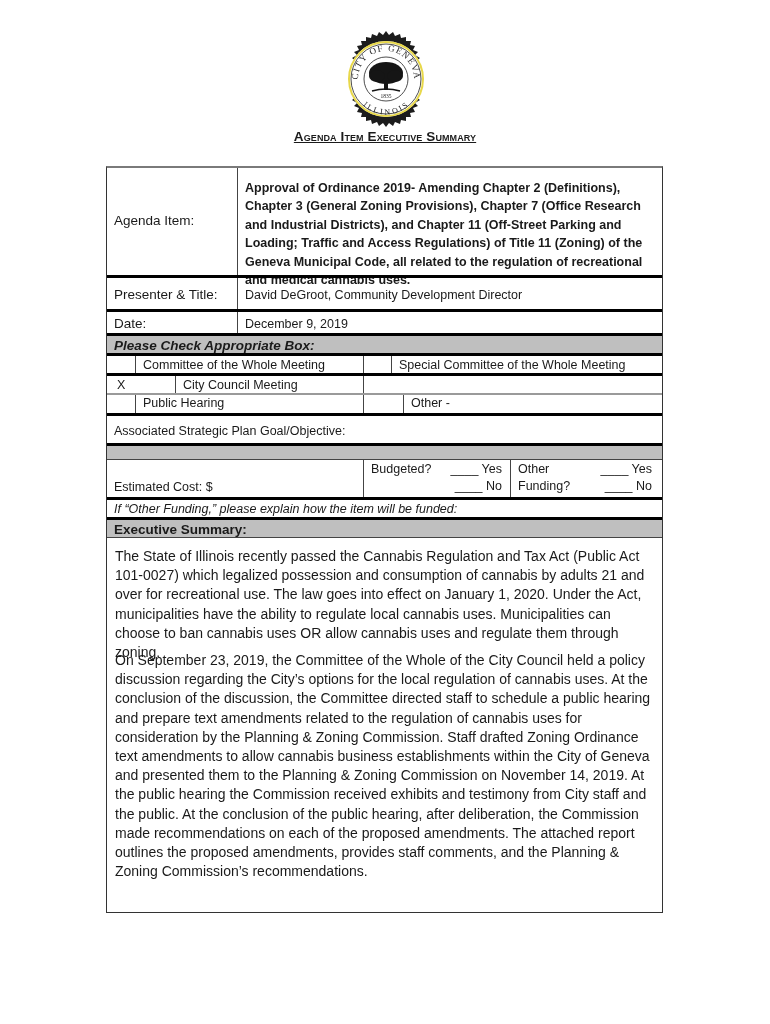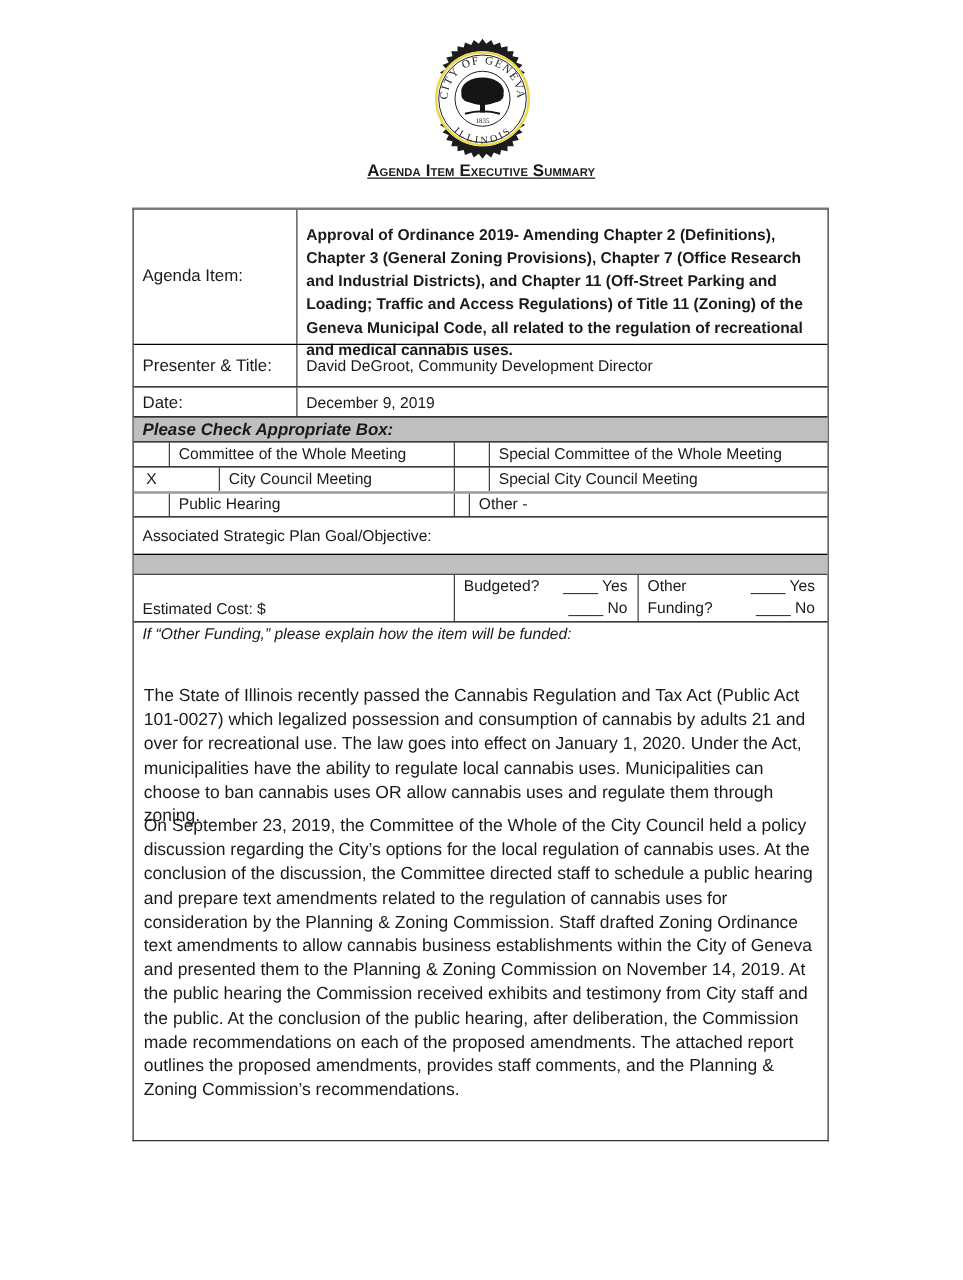--- a/index.html
+++ b/index.html
@@ -5,21 +5,21 @@
   html, body { margin: 0; padding: 0; background: #ffffff; }
   body { width: 770px; height: 1024px; position: relative; overflow: hidden;
          font-family: "Liberation Sans", "DejaVu Sans", sans-serif; color: #1a1a1a; }
   .seal { position: absolute; left: 337px; top: 30px; width: 98px; height: 98px; }
   .doc-title { position: absolute; left: 0; width: 770px; top: 129px; text-align: center;
                font-weight: bold; font-size: 13.5px; text-decoration: underline; letter-spacing: 0.1px;
                font-variant: small-caps; }
   .tbl { position: absolute; left: 106px; top: 166px; width: 557px; height: 747px;
          border: 1px solid #333; border-top: 2px solid #7a7a7a; box-sizing: border-box; }
   .row { position: absolute; left: 0; width: 555px; box-sizing: border-box; }
-  .hline { border-top: 1px solid #000000; }
+  .hline { border-top: 3px solid #000000; }
   .gray { background: #bfbfbf; }
   .cell { position: absolute; top: 0; bottom: 0; box-sizing: border-box; font-size: 12.5px; }
   .vl { border-left: 1px solid #444; }
   .t { position: absolute; white-space: nowrap; font-size: 12.5px; }
   .para { position: absolute; left: 8px; width: 540px; font-size: 14px; line-height: 19.2px; }
   .agenda-text { position: absolute; left: 7px; top: 11px; width: 415px; font-size: 12.5px; line-height: 18.4px; }
   .it { font-style: italic; }
   .bd { font-weight: bold; }
 </style>
 </head>
@@ -103,35 +103,32 @@
   <div class="row hline" style="top:205px;height:20px;">
     <div class="cell" style="left:0;width:28px;">
       <span class="t" style="left:10px;top:2px;">X</span>
     </div>
     <div class="cell vl" style="left:28px;width:228px;margin-left:40px;">
       <span class="t" style="left:7px;top:2px;">City Council Meeting</span>
     </div>
     <div class="cell vl" style="left:256px;width:28px;">
       <span class="t" style="left:10px;top:2px;"></span>
     </div>
-    <div class="cell vl" style="left:284px;width:271px;">
-      <span class="t" style="left:7px;top:2px;">Special City Council Meeting</span>
-    </div>
   </div>
   <div class="row" style="top:225px;height:20px;border-top:2px solid #9a9a9a;">
     <div class="cell" style="left:0;width:28px;">
       <span class="t" style="left:10px;top:1px;"></span>
     </div>
     <div class="cell vl" style="left:28px;width:228px;">
       <span class="t" style="left:7px;top:1px;">Public Hearing</span>
     </div>
     <div class="cell vl" style="left:256px;width:28px;">
       <span class="t" style="left:10px;top:1px;"></span>
     </div>
-    <div class="cell vl" style="left:268px;width:271px;">
+    <div class="cell vl" style="left:296px;width:271px;">
       <span class="t" style="left:7px;top:1px;">Other -</span>
     </div>
   </div>
 
   <div class="row hline" style="top:245px;height:30px;">
     <span class="t" style="left:7px;top:8px;">Associated Strategic Plan Goal/Objective:</span>
   </div>
 
   <div class="row hline gray" style="top:275px;height:17px;border-bottom:1px solid #444;"></div>
 
@@ -149,18 +146,21 @@
       <span class="t" style="left:7px;top:19px;">Funding?</span>
       <span class="t" style="right:10px;top:2px;">____ Yes</span>
       <span class="t" style="right:10px;top:19px;">____ No</span>
     </div>
   </div>
 
   <div class="row hline" style="top:329px;height:20px;">
     <span class="t it" style="left:7px;top:2px;">If “Other Funding,” please explain how the item will be funded:</span>
   </div>
 
+  <div class="row hline gray" style="top:349px;height:21px;border-bottom:1px solid #444;">
+    <span class="t bd" style="left:7px;top:2px;font-size:13.5px;">Executive Summary:</span>
+  </div>
 
   <div class="row" style="top:370px;height:375px;">
     <div class="para" style="top:9px;">The State of Illinois recently passed the Cannabis Regulation and Tax Act (Public Act 101-0027) which legalized possession and consumption of cannabis by adults 21 and over for recreational use.  The law goes into effect on January 1, 2020.  Under the Act, municipalities have the ability to regulate local cannabis uses.  Municipalities can choose to ban cannabis uses OR allow cannabis uses and regulate them through zoning.</div>
     <div class="para" style="top:113px;">On September 23, 2019, the Committee of the Whole of the City Council held a policy discussion regarding the City’s options for the local regulation of cannabis uses.  At the conclusion of the discussion, the Committee directed staff to schedule a public hearing and prepare text amendments related to the regulation of cannabis uses for consideration by the Planning &amp; Zoning Commission.  Staff drafted Zoning Ordinance text amendments to allow cannabis business establishments within the City of Geneva and presented them to the Planning &amp; Zoning Commission on November 14, 2019.  At the public hearing the Commission received exhibits and testimony from City staff and the public.  At the conclusion of the public hearing, after deliberation, the Commission made recommendations on each of the proposed amendments.  The attached report outlines the proposed amendments, provides staff comments, and the Planning &amp; Zoning Commission’s recommendations.</div>
   </div>
 </div>
 
 </body></html>

